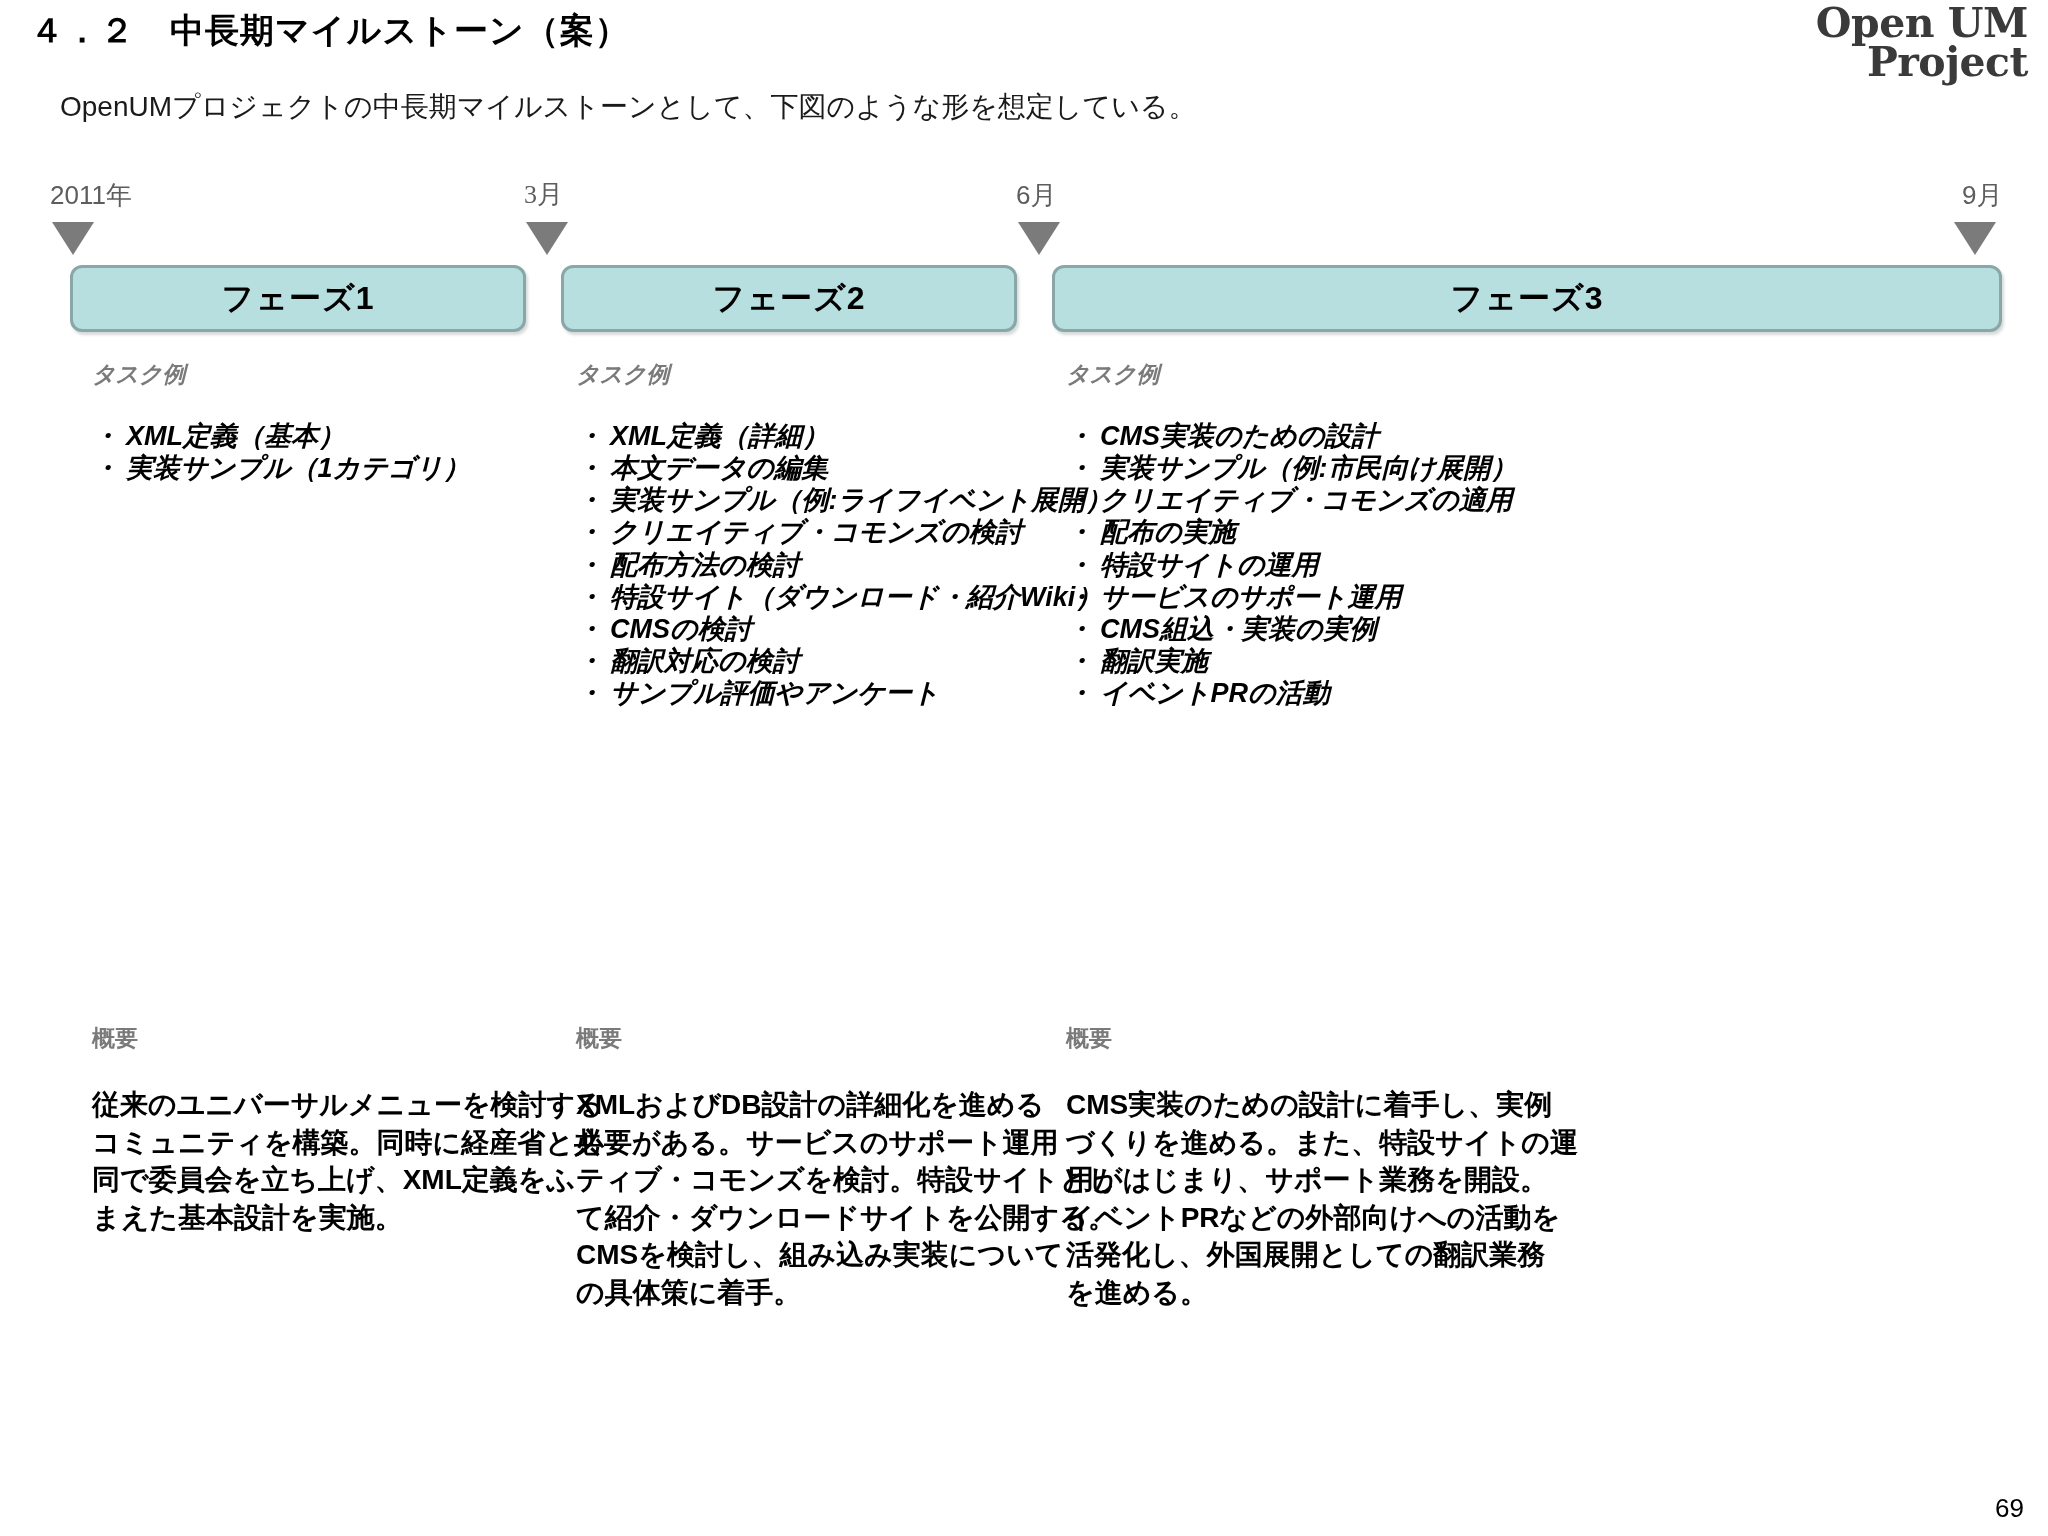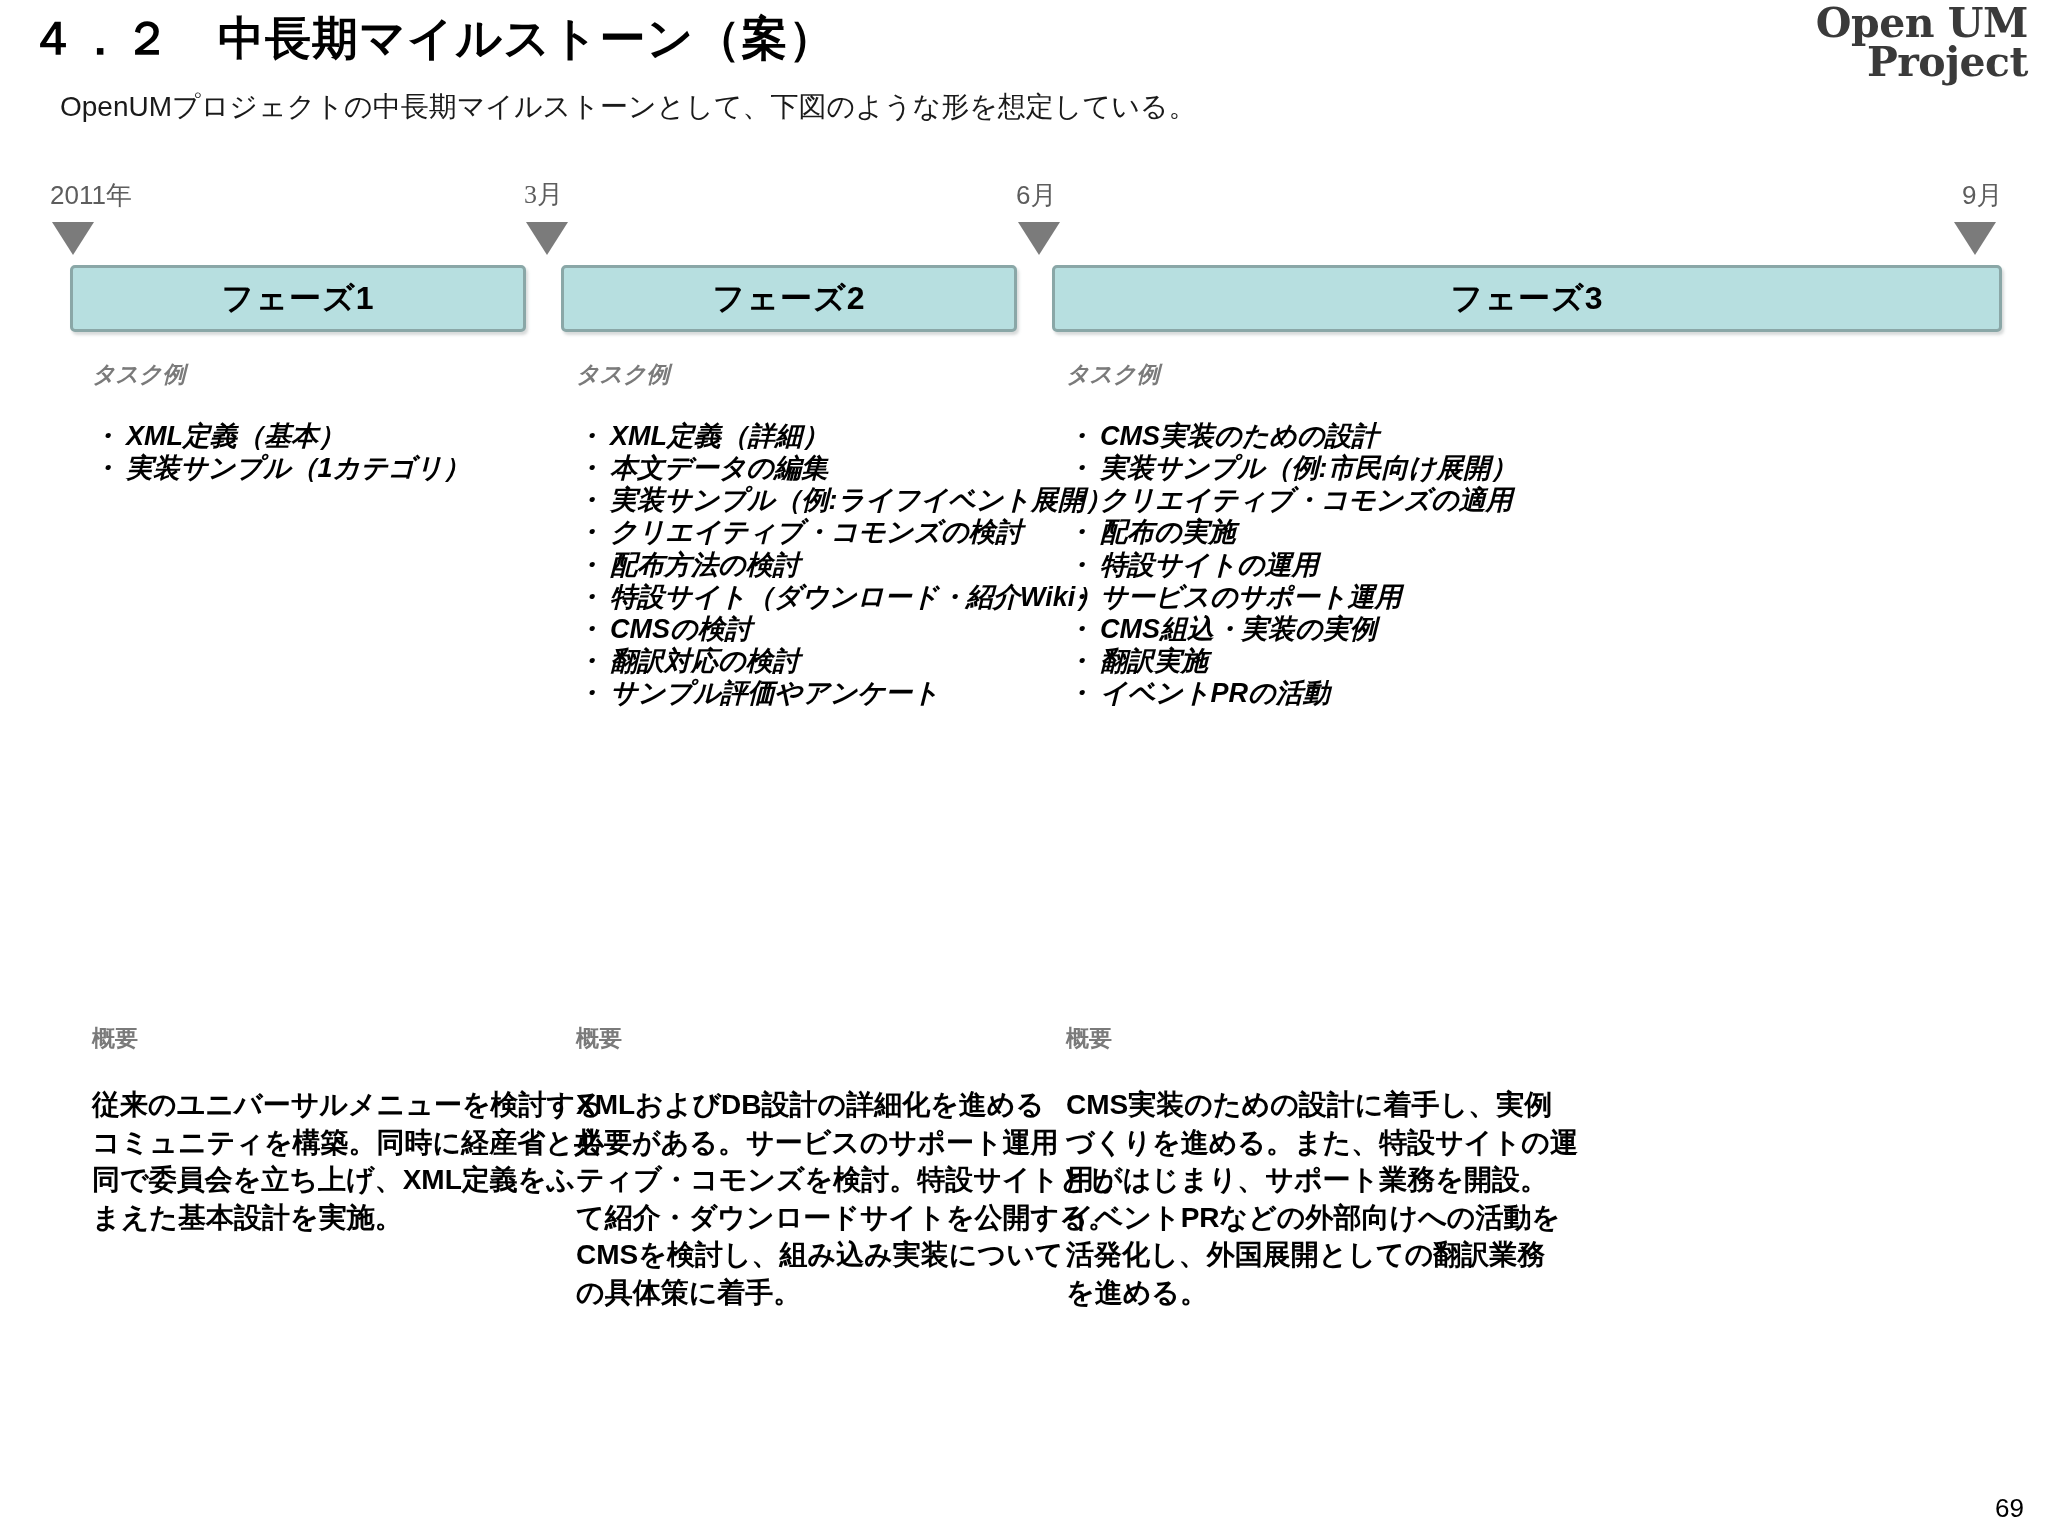--- a/index.html
+++ b/index.html
@@ -14,21 +14,21 @@
     font-family: "Liberation Sans", "DejaVu Sans", sans-serif;
     color: #000000;
     overflow: hidden;
   }
 
   
   .slide-title {
     position: absolute;
     left: 30px;
     top: 8px;
-    font-size: 46px;
+    font-size: 34px;
     font-weight: bold;
     letter-spacing: 1px;
     color: #000000;
     white-space: nowrap;
   }
   .logo {
     position: absolute;
     right: 20px;
     top: 4px;
     width: 230px;
@@ -79,21 +79,21 @@
   }
   .tl-arrow-wrap { padding-left: 2px; }
 
   
   .phase-box {
     position: absolute;
     top: 265px;
     height: 67px;
     background: #b7dfe0;
     border: 3px solid #8aa7a7;
-    border-radius: 5px;
+    border-radius: 12px;
     box-shadow: 2px 3px 3px rgba(140,150,150,0.35);
     display: flex;
     align-items: center;
     justify-content: center;
     box-sizing: border-box;
   }
   .phase-label {
     font-size: 32px;
     font-weight: bold;
     color: #000000;

